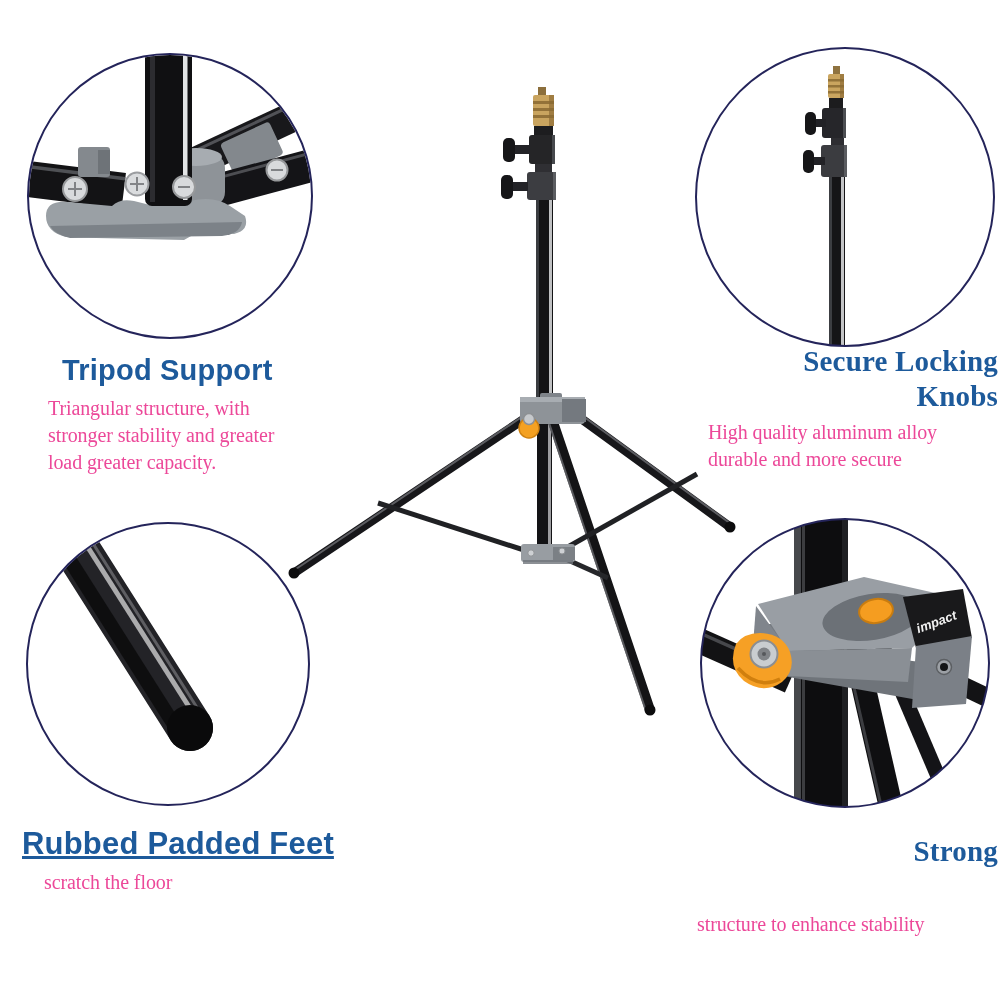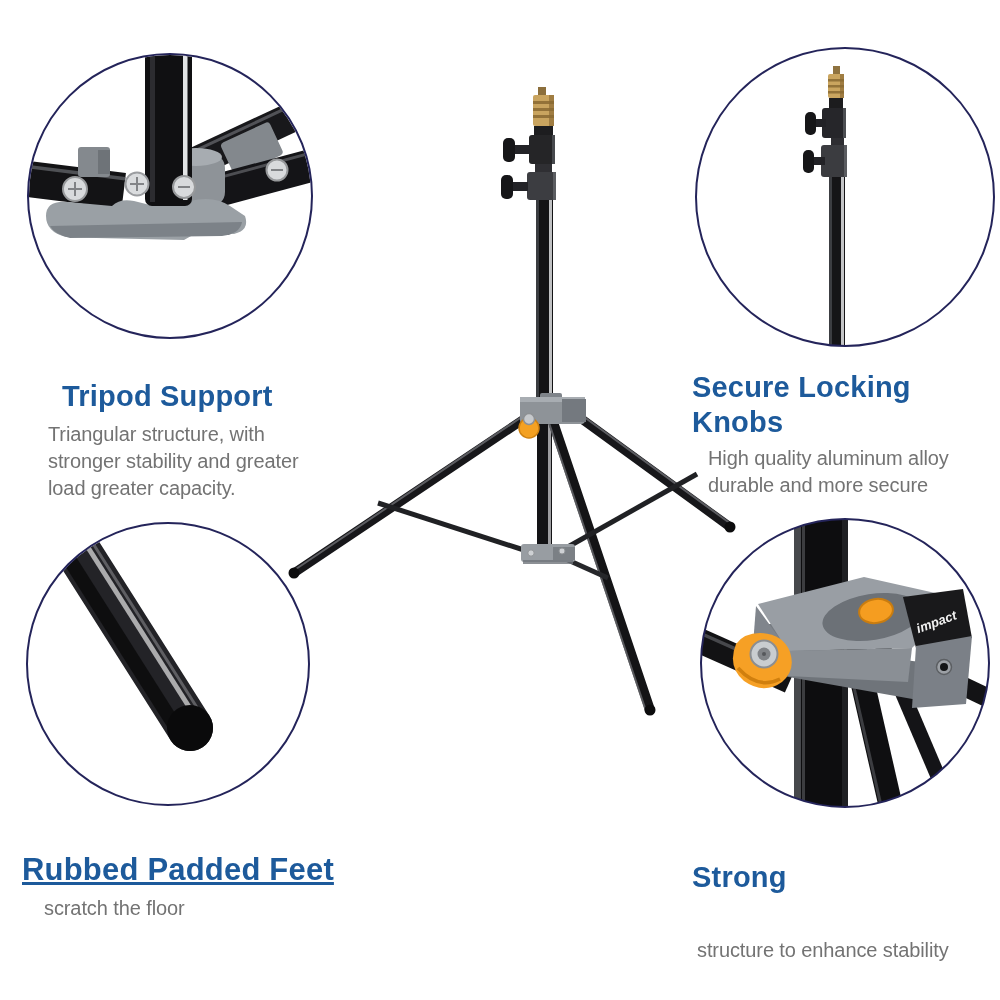--- a/index.html
+++ b/index.html
@@ -1,28 +1,28 @@
 <!DOCTYPE html>
 <html><head>
 <meta charset="utf-8">
 <style>
   html,body{margin:0;padding:0;background:#ffffff;}
   .canvas{
     position:relative;width:1000px;height:1000px;background:#ffffff;overflow:hidden;
     font-family:"Liberation Sans",sans-serif;
   }
   .art{position:absolute;left:0;top:0;width:1000px;height:1000px;}
-  .txt{position:absolute;white-space:nowrap;margin-top:26px;}
+  .txt{position:absolute;white-space:nowrap;}
   .heading{
     font-weight:bold;font-size:29px;line-height:35px;color:#1d5a9b;letter-spacing:.2px;
   }
   .body-text{
-    font-size:20px;line-height:27px;color:#737373;letter-spacing:-.1px;
+    font-size:20px;line-height:27px;color:#ec4899;letter-spacing:-.1px;font-family:Liberation Serif, serif;
   }
-  .center{text-align:left;}
+  .center{text-align:right;font-family:Liberation Serif, serif;}
   .line{display:block;}
   #tl-heading{left:62px;top:353px;}
   #tl-body{left:48px;top:395px;}
   #tr-heading{left:692px;top:344px;width:306px;}
   #tr-body{left:708px;top:419px;}
   #bl-heading{left:22px;top:826px;font-size:31px;text-decoration:underline;}
   #bl-body{left:44px;top:869px;}
   #br-heading{left:692px;top:834px;width:306px;}
   #br-body{left:697px;top:911px;}
 </style>

